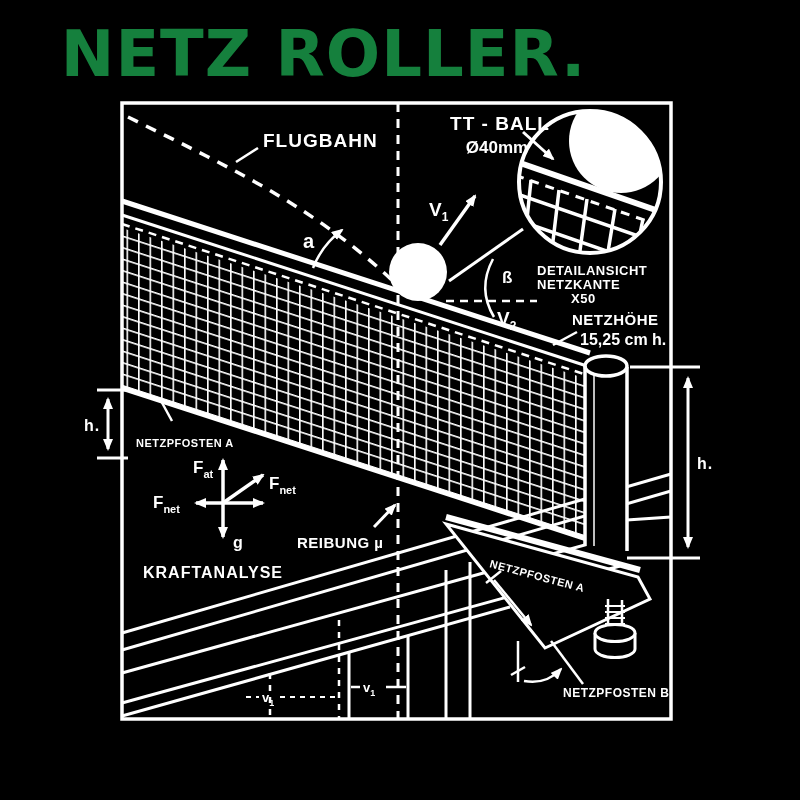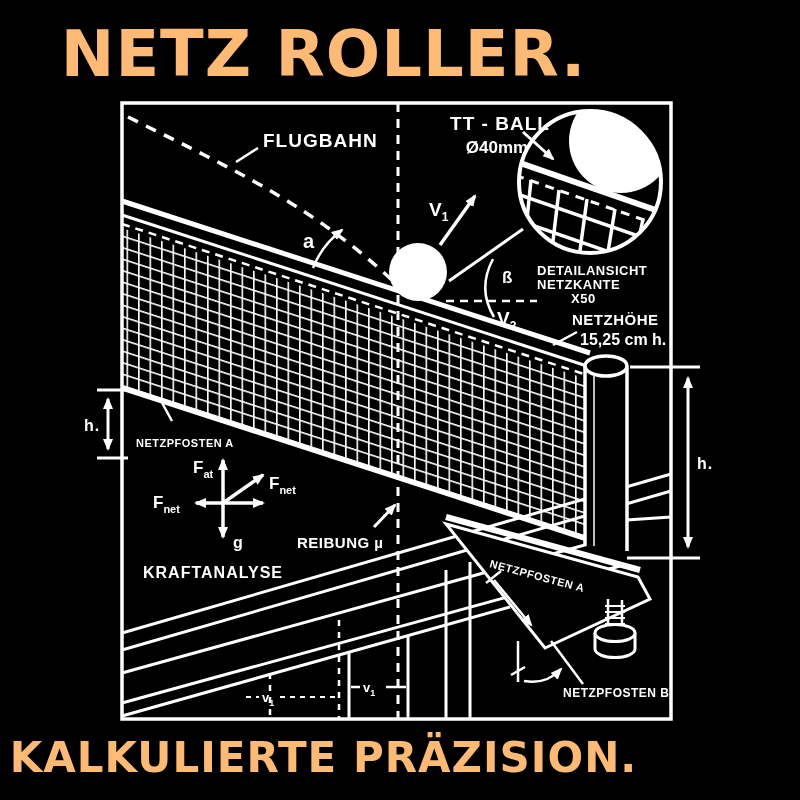--- a/index.html
+++ b/index.html
@@ -1,18 +1,18 @@
 <!DOCTYPE html>
 <html><head>
 <meta charset="utf-8">
 <style>
   html,body{margin:0;padding:0;background:#000;}
   .stage{position:relative;width:800px;height:800px;background:#000;overflow:hidden;
          font-family:"Liberation Sans",sans-serif;}
-  .big-title{position:absolute;left:0;width:647px;text-align:center;color:#fdba74;
+  .big-title{position:absolute;left:0;width:647px;text-align:center;color:#15803d;
              font-family:"DejaVu Sans",sans-serif;font-weight:bold;line-height:1;
              letter-spacing:1px;white-space:nowrap;}
   #title{top:22px;font-size:64px;}
   #footer{top:737px;font-size:42px;}
   svg text{fill:#fff;font-family:"Liberation Sans",sans-serif;font-weight:bold;}
   .lbl{font-size:11px;letter-spacing:0.5px;}
   .lbl12{font-size:12px;letter-spacing:0.5px;}
   .lbl13{font-size:13px;letter-spacing:0.5px;}
   .lbl15{font-size:15px;letter-spacing:0.5px;}
   .lbl16{font-size:16px;letter-spacing:1px;}
@@ -156,14 +156,13 @@
     <text x="193" y="473" style="font-size:17px"><tspan>F</tspan><tspan dy="5" class="fsub">at</tspan></text>
     <text x="269" y="489" style="font-size:17px"><tspan>F</tspan><tspan dy="5" class="fsub">net</tspan></text>
     <text x="153" y="508" style="font-size:17px"><tspan>F</tspan><tspan dy="5" class="fsub">net</tspan></text>
     <text x="233" y="548" style="font-size:16px">g</text>
     <text x="143" y="578" class="lbl16">KRAFTANALYSE</text>
 
     <path d="M374,527 L395,505" class="stroke" stroke-width="3" marker-end="url(#ah)"></path>
     <text x="297" y="548" class="lbl15">REIBUNG µ</text>
   </svg>
 
-  <div id="footer" class="big-title">KALKULIERTE PRÄZISION.</div>
 </div>
 
 </body></html>

